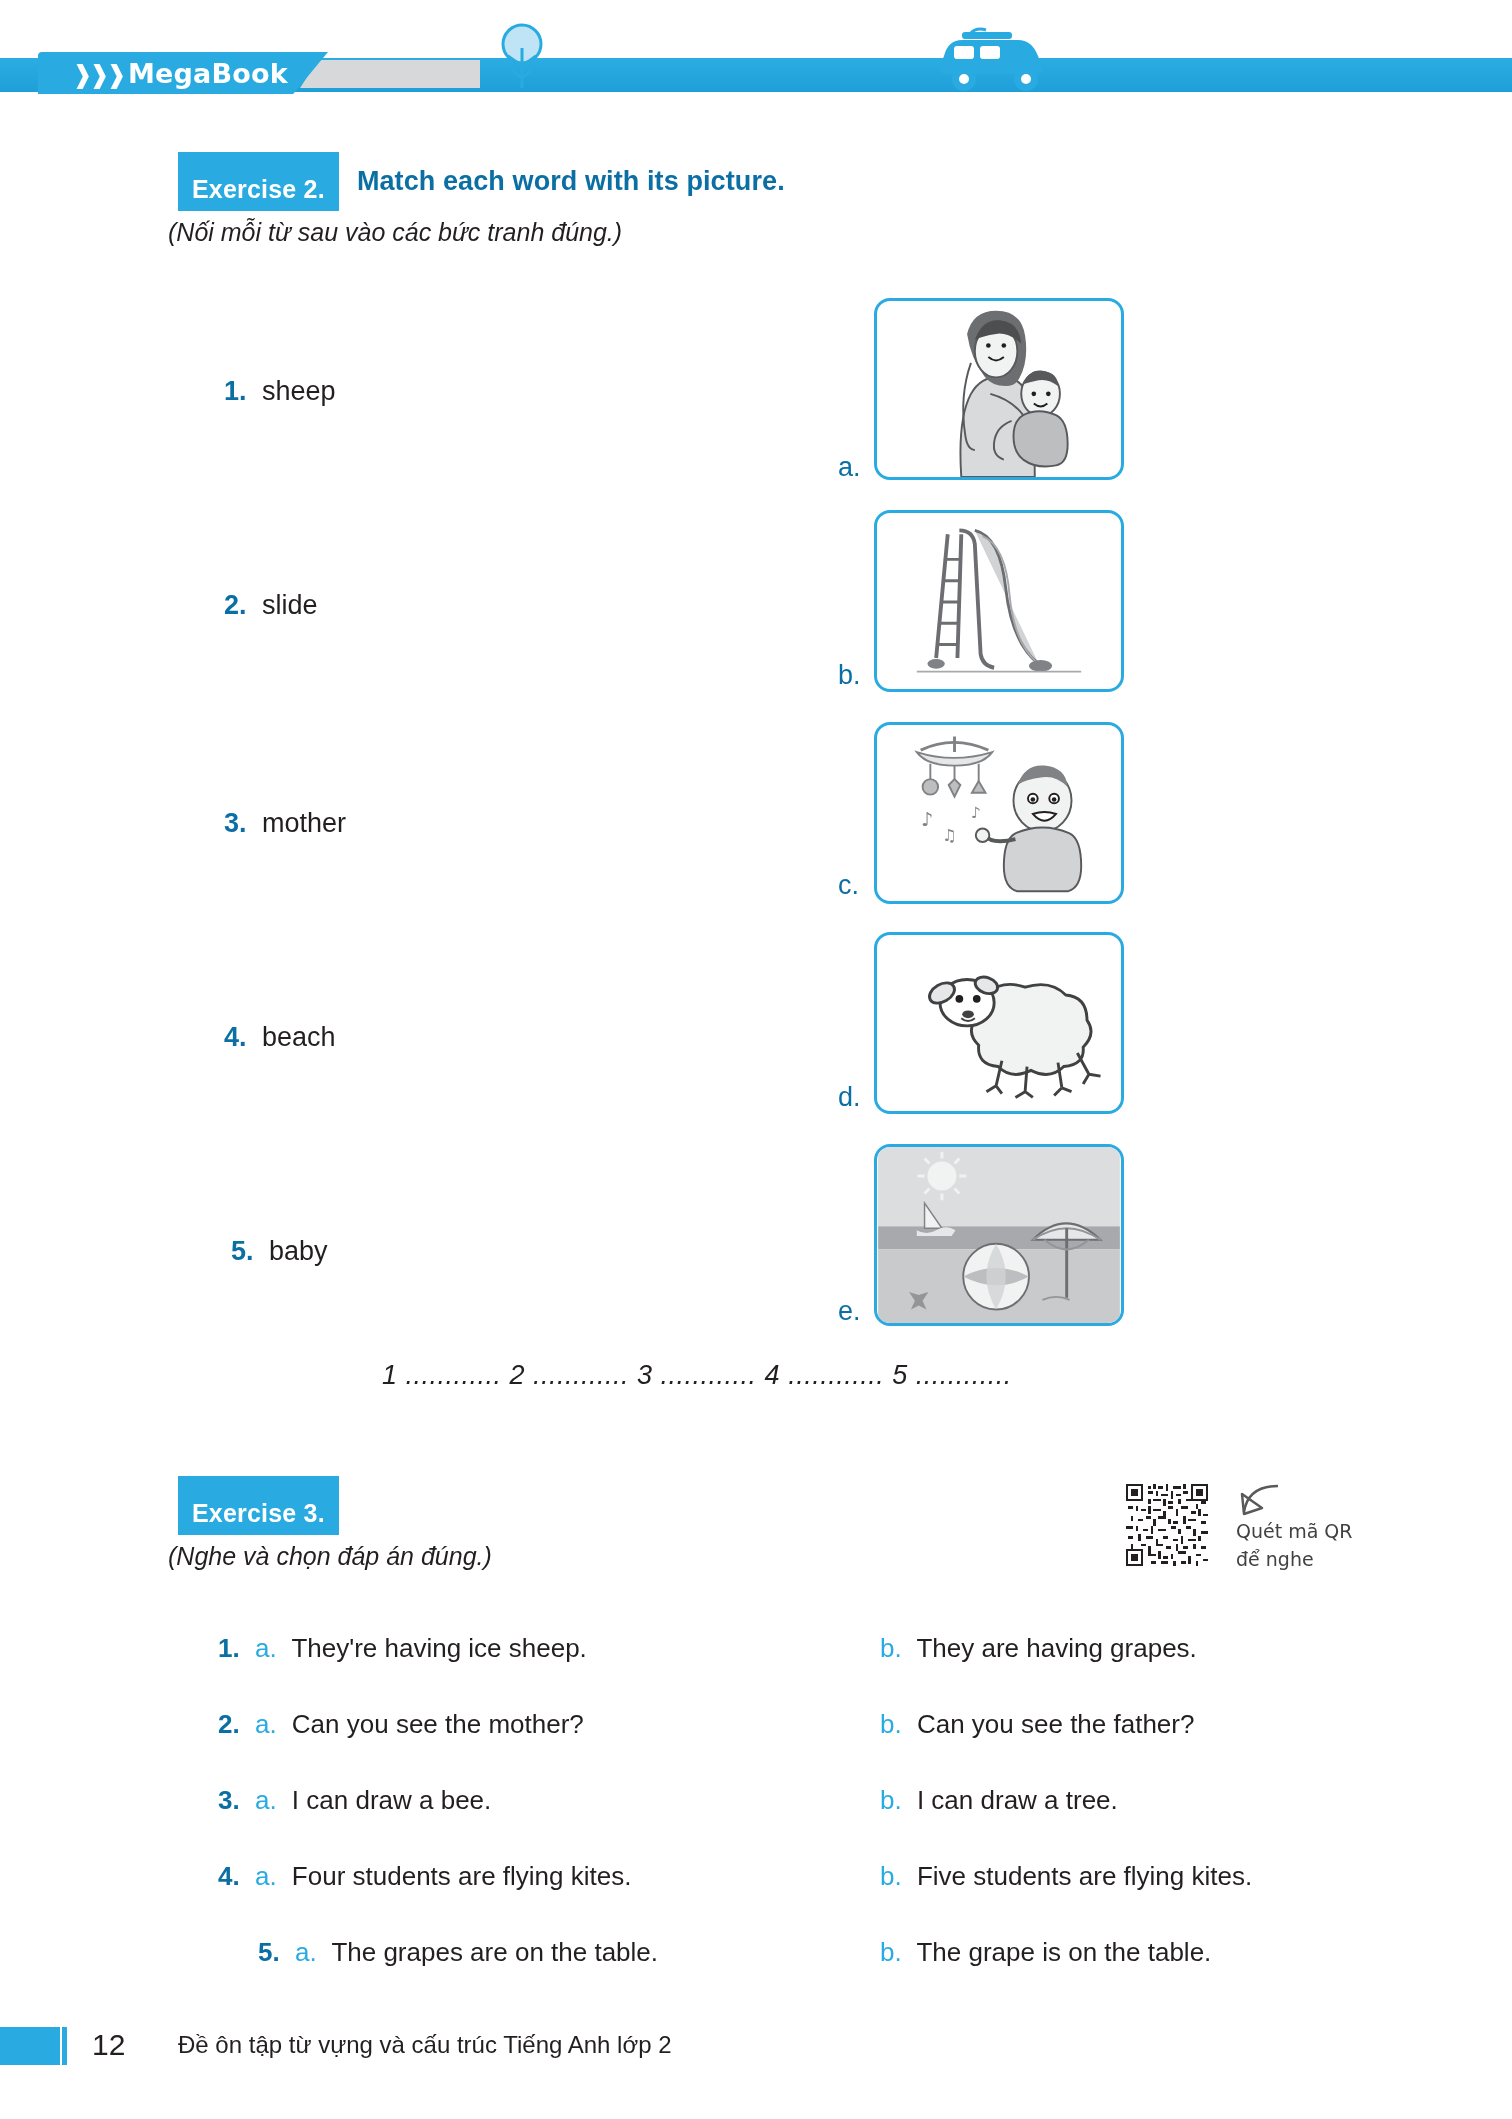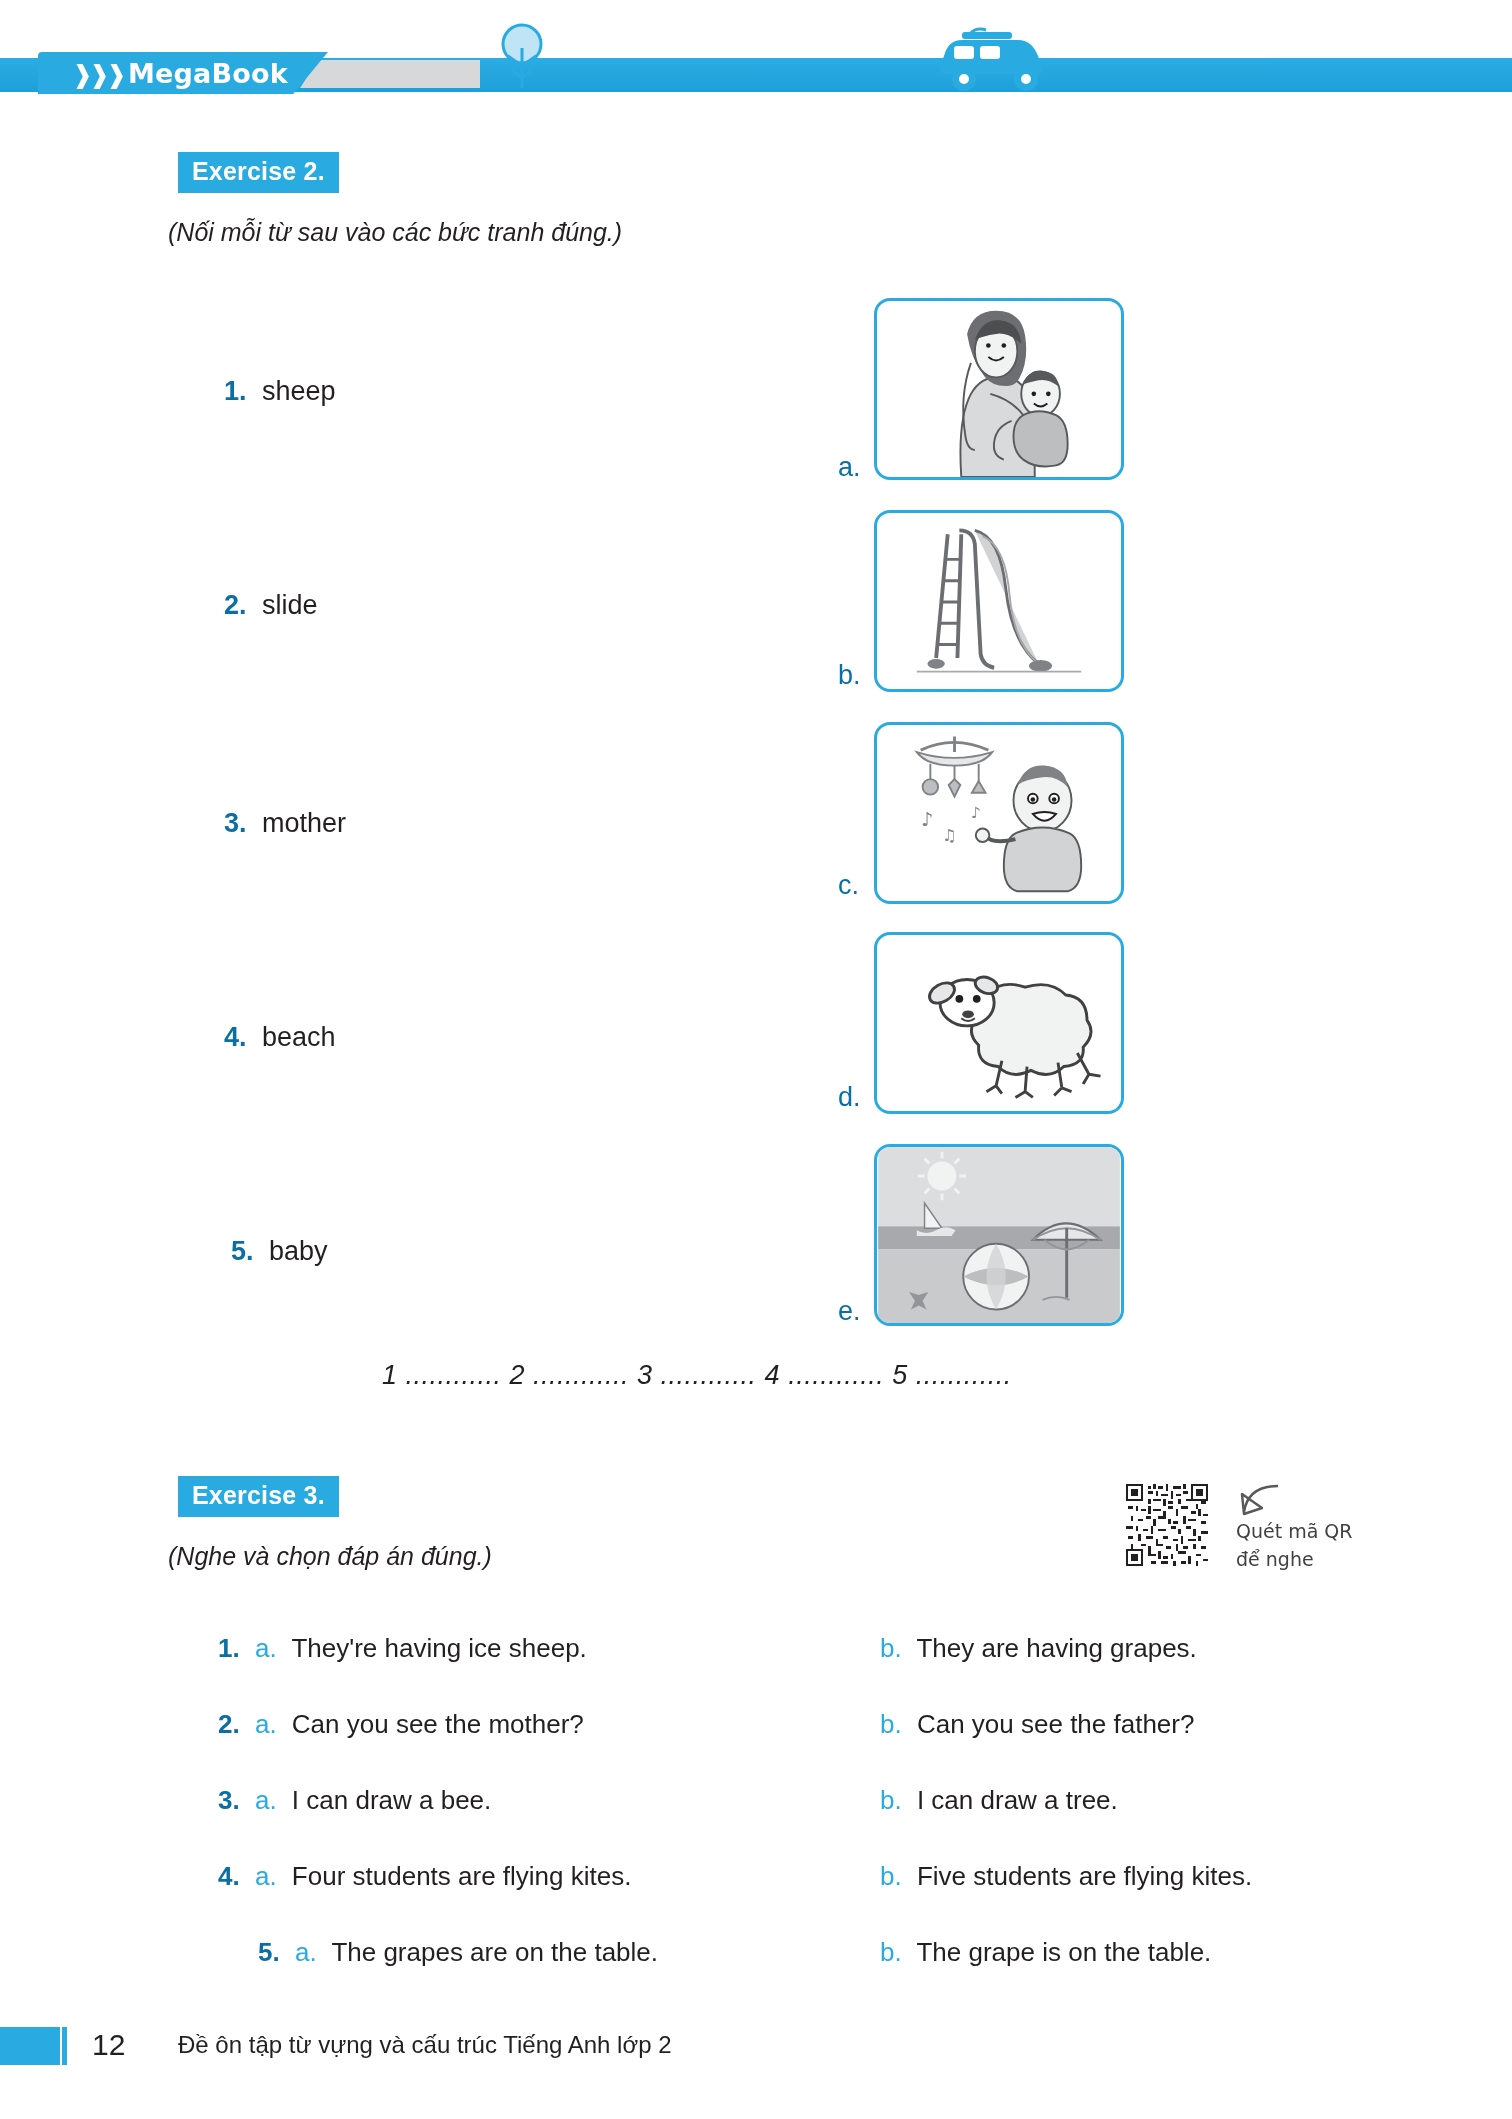--- a/index.html
+++ b/index.html
@@ -74,21 +74,21 @@
 
   
   .content { position: absolute; top: 0; left: 0; width: 1512px; }
 
   .ex-row { position: absolute; display: flex; align-items: center; }
   .ex-badge {
     background: #29abe2;
     color: #ffffff;
     font-size: 25px;
     font-weight: bold;
-    padding: 7px 14px 9px 14px;
+    padding: 25px 14px 9px 14px;
     line-height: 1;
     letter-spacing: 0.2px;
   }
   .ex-title {
     color: #0b6fa4;
     font-size: 27px;
     font-weight: bold;
     margin-left: 18px;
     letter-spacing: 0.1px;
   }
@@ -199,20 +199,21 @@
     <circle cx="34" cy="57" r="5" fill="#ffffff"></circle>
     <circle cx="96" cy="57" r="12" fill="#29abe2"></circle>
     <circle cx="96" cy="57" r="5" fill="#ffffff"></circle>
   </svg>
 </div>
 
 <div class="content">
 
   <div class="ex-row" style="top:152px; left:178px;">
     <span class="ex-badge">Exercise 2.</span>
+    <span class="ex-title">Match each word with its picture.</span>
   </div>
   <div class="ex-sub" style="top:218px; left:168px;">(Nối mỗi từ sau vào các bức tranh đúng.)</div>
 
   <div class="word-item" style="top:376px; left:224px;">
     <span class="word-num" style="margin-right: 8px;">1.</span>
     <span style="margin-right: 8px; text-align: center;">sheep</span>
   </div>
   <div class="word-item" style="top:590px; left:224px;">
     <span class="word-num" style="margin-right: 8px;">2.</span>
     <span style="margin-right: 8px;">slide</span>

